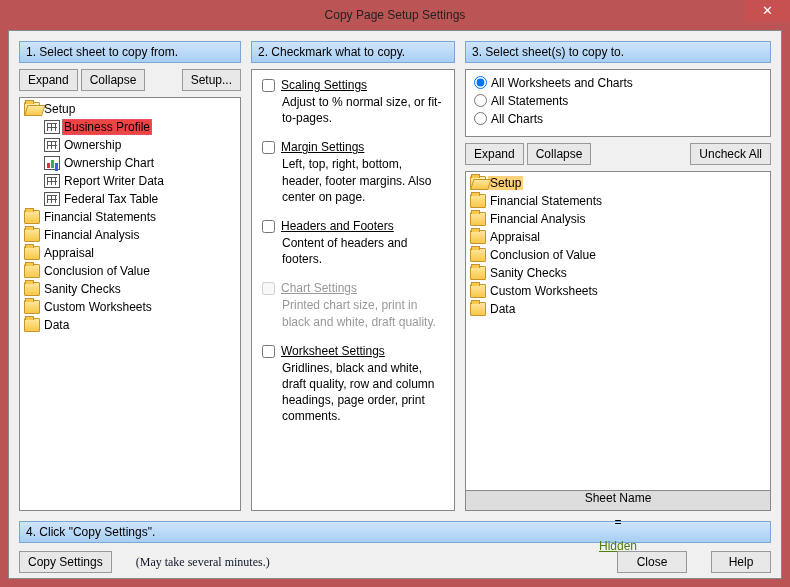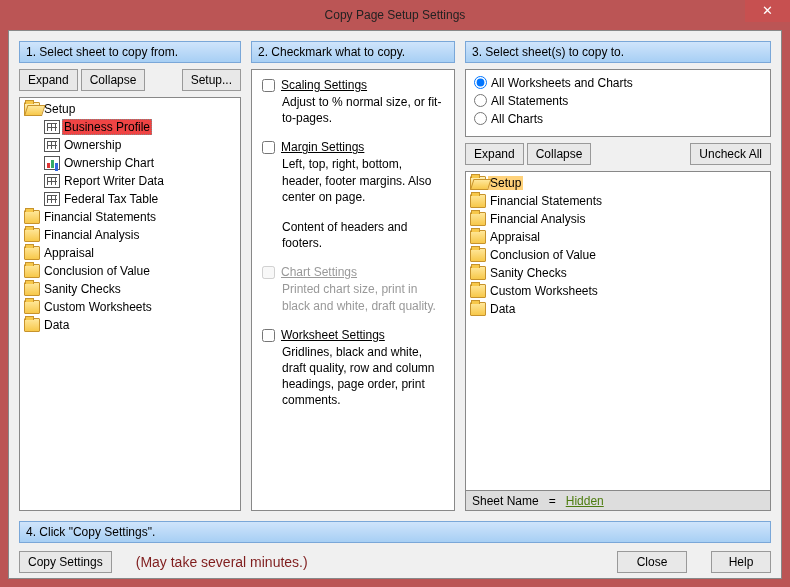--- a/index.html
+++ b/index.html
@@ -36,26 +36,26 @@
 .opt-list { background:#fff; border:1px solid #888; flex:1; padding:8px 10px; overflow:auto; }
 .opt { margin-bottom: 14px; }
 .opt .hd { display:flex; gap:6px; align-items:flex-start; }
 .opt .hd .t { text-decoration: underline; }
 .opt.disabled { color:#999; }
 .opt .desc { margin-left: 20px; margin-top:2px; line-height:1.35; }
 input[type=checkbox] { width:13px; height:13px; margin:1px 0 0 0; }
 input[type=radio] { width:13px; height:13px; margin:0 4px 0 0; }
 .radios { background:#fff; border:1px solid #888; padding:6px 8px; }
 .radios label { display:flex; align-items:flex-start; height:18px; }
-.sheetname-row { background:#ddd; border:1px solid #888; border-top:none; height:20px; display:flex; align-items:center; padding:0 6px; gap:10px; font-size:12px;}
+.sheetname-row { background:#ddd; border:1px solid #888; border-top:none; height:20px; display:flex; align-items:center; padding:0 6px; gap:10px; font-size:12px;flex-direction:column;}
 .sheetname-row .eq { color:#000; }
 .sheetname-row a { color:#4d7c0f; text-decoration: underline; }
 .step4 { margin-top:10px; }
 .bottom-bar { display:flex; align-items:center; margin-top:8px; gap:24px; }
-.bottom-bar .note { color:#7f1d1d; font-size:14px; }
+.bottom-bar .note { color:#0f172a; font-size:12px;font-family:Liberation Serif, serif; }
 .bottom-bar .spacer { flex:1; }
 button.wide { min-width:90px; }
 </style>
 </head>
 <body>
 
 <div class="titlebar">
   <span>Copy Page Setup Settings</span>
   <div class="close">✕</div>
 </div>
@@ -138,20 +138,24 @@
             <div class="desc">Adjust to % normal size, or fit-to-pages.</div>
           </div>
           <div class="opt">
             <div class="hd">
               <input type="checkbox" style="">
               <span class="t">Margin Settings</span>
             </div>
             <div class="desc">Left, top, right, bottom, header, footer margins.  Also center on page.</div>
           </div>
           <div class="opt">
+            <div class="hd">
+              <input type="checkbox" style="">
+              <span class="t">Headers and Footers</span>
+            </div>
             <div class="desc">Content of headers and footers.</div>
           </div>
           <div class="opt disabled">
             <div class="hd">
               <input type="checkbox" disabled="" style="">
               <span class="t">Chart Settings</span>
             </div>
             <div class="desc">Printed chart size, print in black and white, draft quality.</div>
           </div>
           <div class="opt">

